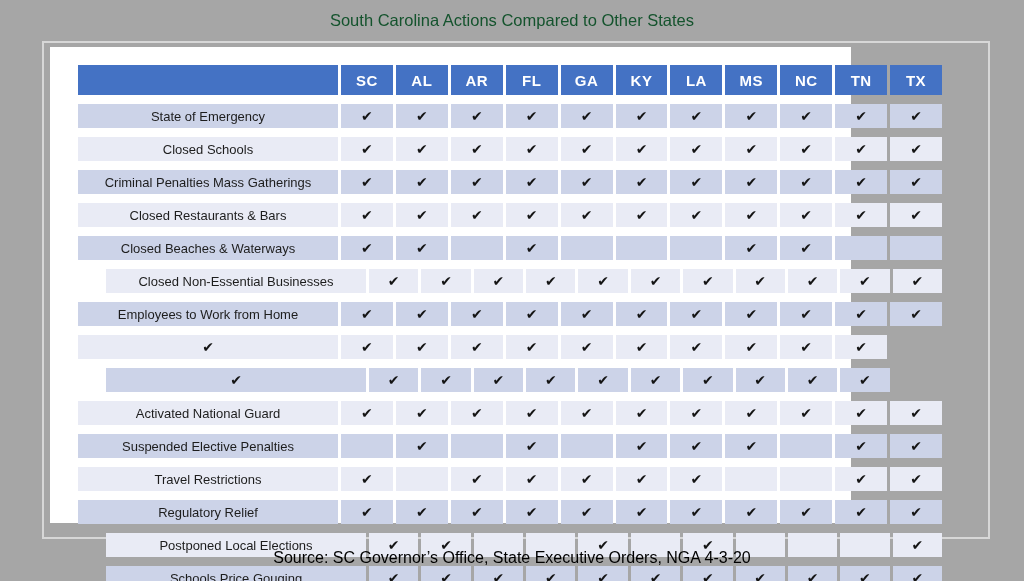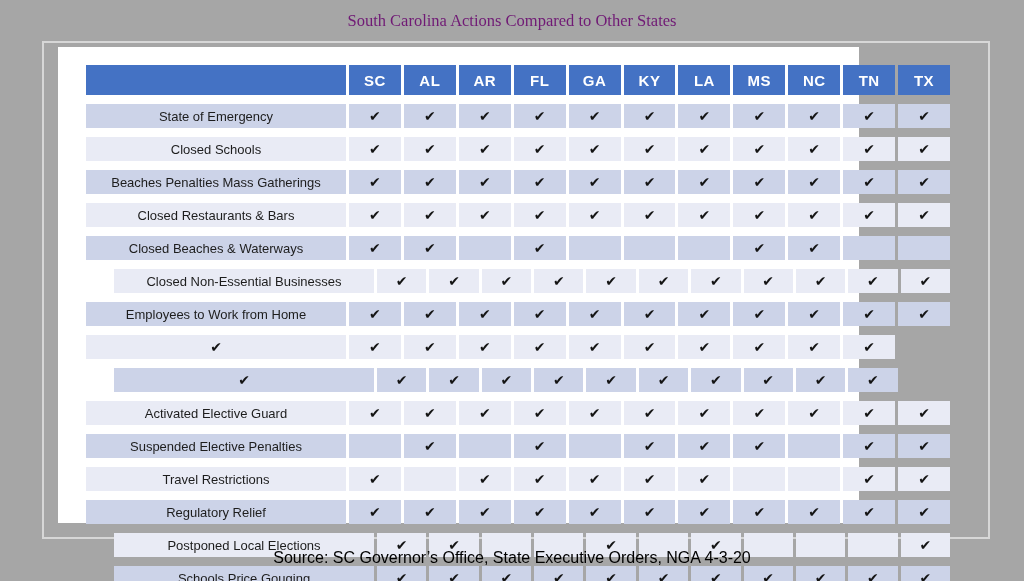--- a/index.html
+++ b/index.html
@@ -14,34 +14,33 @@
     background: var(--background, #a6a6a6);
     font-family: "Liberation Sans", sans-serif;
   }
   .slide-title {
     position: absolute;
     top: 11px;
     left: 0;
     width: 100%;
     text-align: center;
     font-size: 16.5px;
-    color: #701a75;
-    font-family: Liberation Serif, serif;
+    color: #14532d;
   }
   .outer-frame {
     position: absolute;
     left: 42px;
     top: 41px;
     width: 944px;
     height: 494px;
     border: 2px solid var(--frame_line, #d7d7d7);
   }
   .content-panel {
     position: absolute;
-    left: 58px;
+    left: 50px;
     top: 47px;
     width: 801px;
     height: 476px;
     background: var(--panel, #ffffff);
   }
   .comparison-table {
     position: absolute;
     left: 28px;
     top: 18px;
     width: 864px;
@@ -142,21 +141,21 @@
           <div class="td cell">✔</div>
           <div class="td cell">✔</div>
           <div class="td cell">✔</div>
           <div class="td cell">✔</div>
           <div class="td cell">✔</div>
           <div class="td cell">✔</div>
           <div class="td cell">✔</div>
           <div class="td cell">✔</div>
         </div>
         <div class="tr dark">
-          <div class="td label">Beaches Penalties Mass Gatherings</div>
+          <div class="td label">Criminal Penalties Mass Gatherings</div>
           <div class="td cell">✔</div>
           <div class="td cell">✔</div>
           <div class="td cell">✔</div>
           <div class="td cell">✔</div>
           <div class="td cell">✔</div>
           <div class="td cell">✔</div>
           <div class="td cell">✔</div>
           <div class="td cell">✔</div>
           <div class="td cell">✔</div>
           <div class="td cell">✔</div>
@@ -238,21 +237,21 @@
           <div class="td cell">✔</div>
           <div class="td cell">✔</div>
           <div class="td cell">✔</div>
           <div class="td cell">✔</div>
           <div class="td cell">✔</div>
           <div class="td cell">✔</div>
           <div class="td cell">✔</div>
           <div class="td cell">✔</div>
         </div>
         <div class="tr light">
-          <div class="td label">Activated Elective Guard</div>
+          <div class="td label">Activated National Guard</div>
           <div class="td cell">✔</div>
           <div class="td cell">✔</div>
           <div class="td cell">✔</div>
           <div class="td cell">✔</div>
           <div class="td cell">✔</div>
           <div class="td cell">✔</div>
           <div class="td cell">✔</div>
           <div class="td cell">✔</div>
           <div class="td cell">✔</div>
           <div class="td cell">✔</div>

